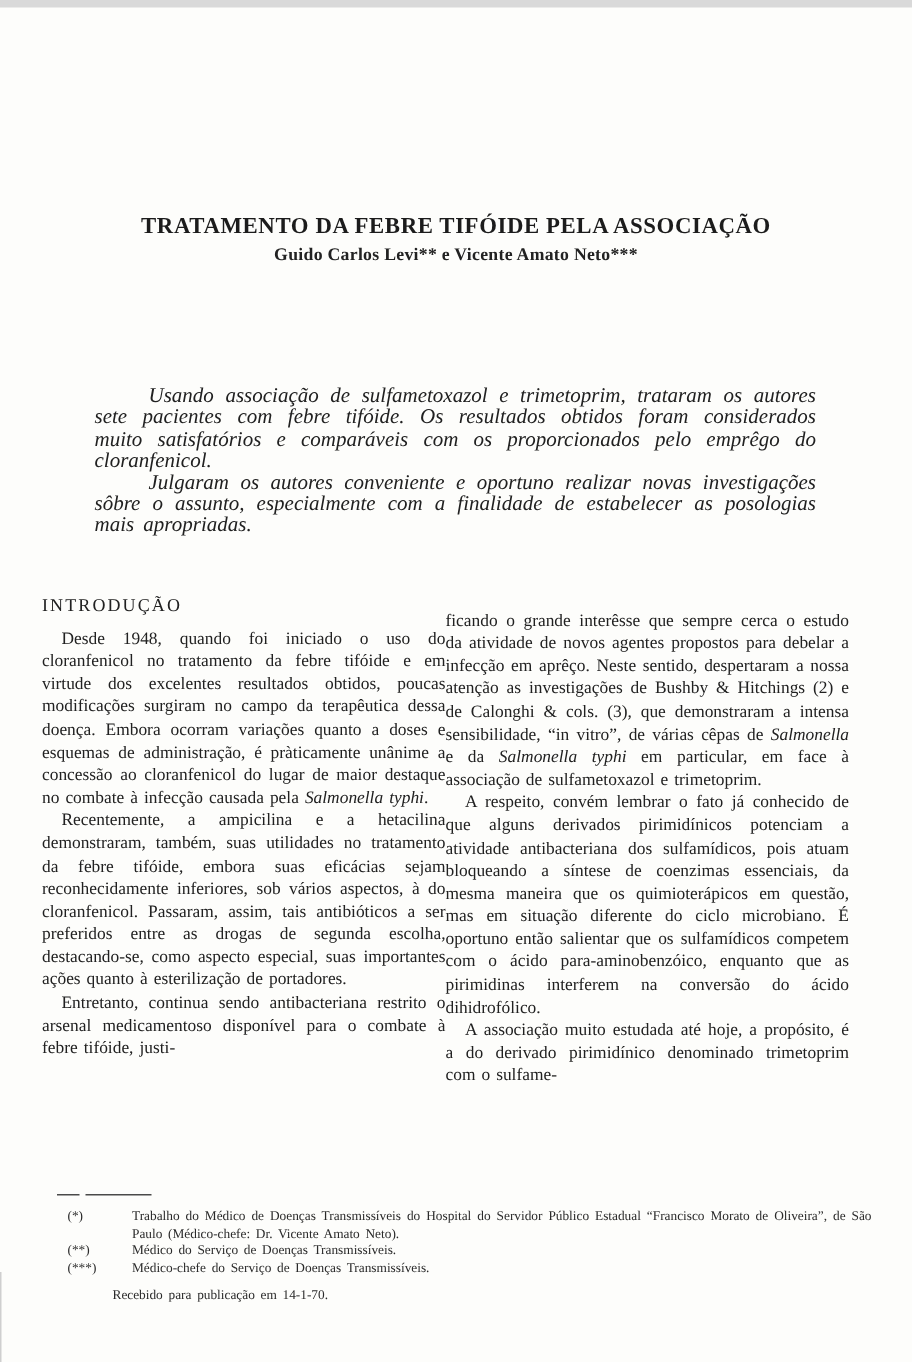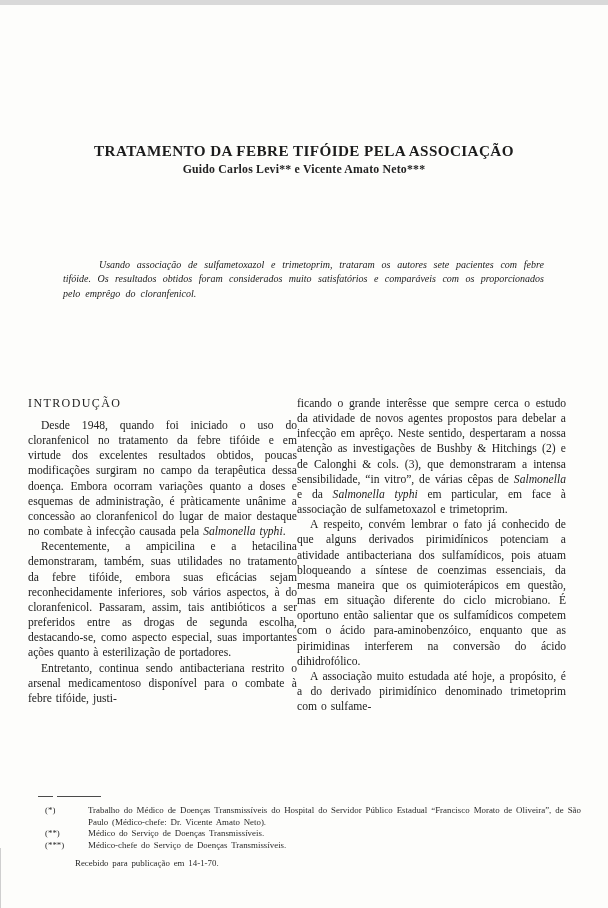--- a/index.html
+++ b/index.html
@@ -28,40 +28,40 @@
     line-height: 23px; letter-spacing: 0.4px; color: #1c1c1c;
   }
   .title .tline { display: block; }
   .authors {
     font-size: 11.8px; font-weight: 700;
     letter-spacing: 0.2px; color: #222;
   }
 
   .abstract {
     position: absolute; top: 258px; left: 63px; right: 64px;
-    font-size: 10px; font-style: italic;
+    font-size: 14px; font-style: italic;
     line-height: 14.4px; text-align: justify; word-spacing: 2.6px;
   }
   .abstract p { margin: 0; text-indent: 36px; }
 
   .columns {
     position: absolute; top: 396px; left: 28px; right: 27px;
     display: flex; height: 378px; overflow: hidden;
   }
   .col {
     width: 269px; flex: 0 0 269px;
     font-size: 11.6px; line-height: 15.15px;
     text-align: justify; word-spacing: 1.1px;
   }
   .section {
     margin: 0 0 7px 0; font-size: 12px; font-weight: 400;
     letter-spacing: 1.4px; line-height: 15px;
   }
   .col p { margin: 0; text-indent: 13px; }
-  .col p.no-indent { text-indent: 0; }
+  .col p.no-indent { text-indent: 0; margin-top: 10px; }
 
   footer { position: absolute; top: 796px; left: 0; right: 27px; }
   .fn-rule { margin-left: 38px; height: 1px; display: flex; gap: 4px; margin-bottom: 8px; }
   .fn-rule span { display: block; height: 1px; background: #4a4a4a; }
   .fn-rule .d1 { width: 15px; }
   .fn-rule .d2 { width: 44px; }
   .footnotes {
     margin-left: 45px; font-size: 8.9px; line-height: 11.7px;
     color: #2a2a2a; word-spacing: 1.6px;
   }
@@ -80,20 +80,21 @@
 
   <header>
     <h1 class="title">
       <span class="tline">TRATAMENTO DA FEBRE TIFÓIDE PELA ASSOCIAÇÃO</span>
     </h1>
     <div class="authors">Guido Carlos Levi** e Vicente Amato Neto***</div>
   </header>
 
   <section class="abstract">
     <p>Usando associação de sulfametoxazol e trimetoprim, trataram os autores sete pacientes com febre tifóide. Os resultados obtidos foram considerados muito satisfatórios e comparáveis com os proporcionados pelo emprêgo do cloranfenicol.</p>
+    <p>Julgaram os autores conveniente e oportuno realizar novas investigações sôbre o assunto, especialmente com a finalidade de estabelecer as posologias mais apropriadas.</p>
   </section>
 
   <main class="columns">
     <div class="col">
       <h2 class="section">INTRODUÇÃO</h2>
       <p><span>Desde 1948, quando foi iniciado o uso do cloranfenicol no tratamento da febre tifóide e em virtude dos excelentes resultados obtidos, poucas modificações surgiram no campo da terapêutica dessa doença. Embora ocorram variações quanto a doses e esquemas de administração, é pràticamente unânime a concessão ao cloranfenicol do lugar de maior destaque no combate à infecção causada pela </span><i>Salmonella typhi</i><span>.</span></p>
       <p><span>Recentemente, a ampicilina e a hetacilina demonstraram, também, suas utilidades no tratamento da febre tifóide, embora suas eficácias sejam reconhecidamente inferiores, sob vários aspectos, à do cloranfenicol. Passaram, assim, tais antibióticos a ser preferidos entre as drogas de segunda escolha, destacando-se, como aspecto especial, suas importantes ações quanto à esterilização de portadores.</span></p>
       <p><span>Entretanto, continua sendo antibacteriana restrito o arsenal medicamentoso disponível para o combate à febre tifóide, justi-</span></p>
     </div>
     <div class="col">

